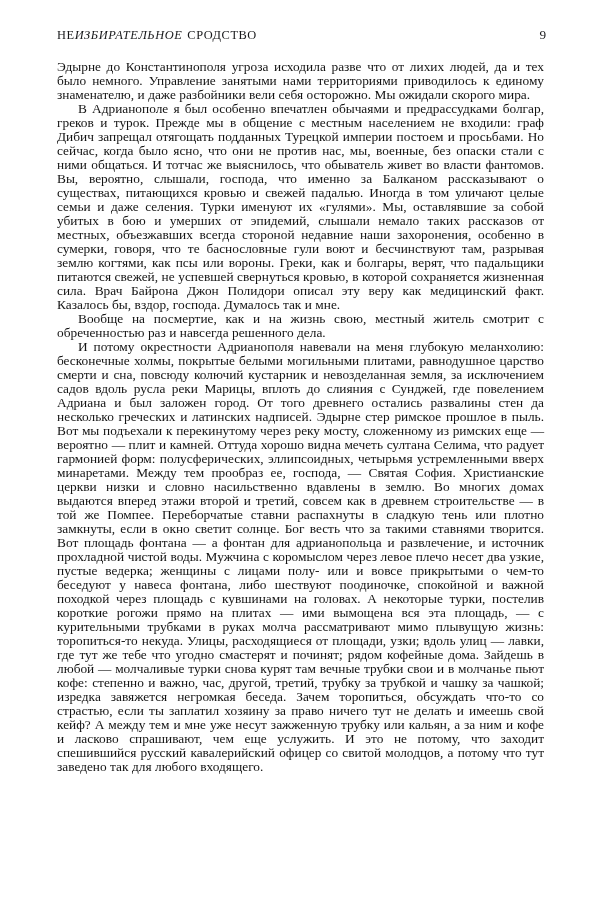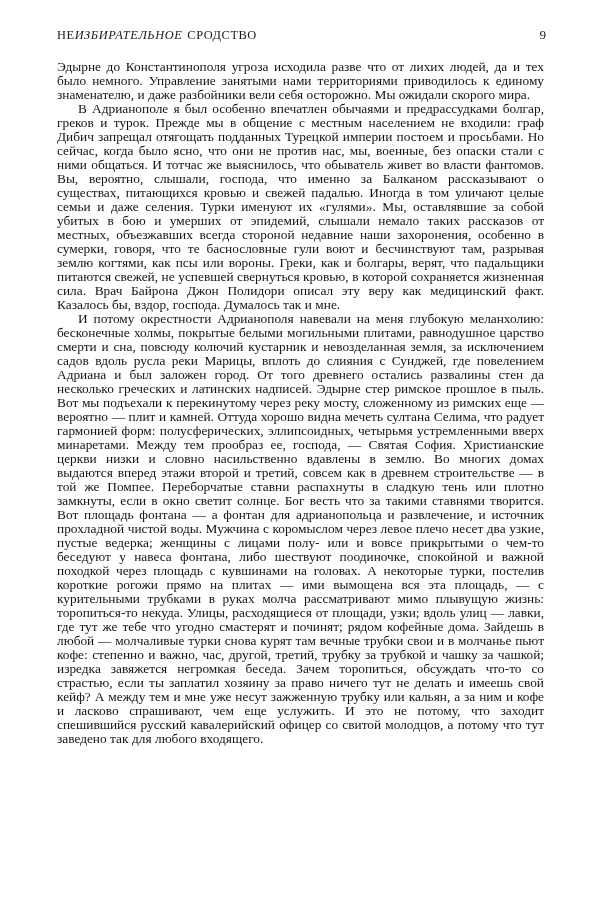--- a/index.html
+++ b/index.html
@@ -81,17 +81,18 @@
 <div class="page">
 
   <div class="running-head">
     <div class="head-title"><span class="rm">НЕ</span><span class="it">ИЗБИРАТЕЛЬНОЕ</span><span class="sp"></span><span class="rm">СРОДСТВО</span></div>
     <div class="head-folio">9</div>
   </div>
 
   <div class="textblock">
     <p class="para first">Эдырне до Константинополя угроза исходила разве что от лихих людей, да и тех было немного. Управление занятыми нами территориями приводилось к единому знаменателю, и даже разбойники вели себя осторожно. Мы ожидали скорого мира.</p>
     <p class="para">В Адрианополе я был особенно впечатлен обычаями и предрассудками болгар, греков и турок. Прежде мы в общение с местным населением не входили: граф Дибич запрещал отягощать подданных Турецкой империи постоем и просьбами. Но сейчас, когда было ясно, что они не против нас, мы, военные, без опаски стали с ними общаться. И тотчас же выяснилось, что обыватель живет во власти фантомов. Вы, вероятно, слышали, господа, что именно за Балканом рассказывают о существах, питающихся кровью и свежей падалью. Иногда в том уличают целые семьи и даже селения. Турки именуют их «гулями». Мы, оставлявшие за собой убитых в бою и умерших от эпидемий, слышали немало таких рассказов от местных, объезжавших всегда стороной недавние наши захоронения, особенно в сумерки, говоря, что те баснословные гули воют и бесчинствуют там, разрывая землю когтями, как псы или вороны. Греки, как и болгары, верят, что падальщики питаются свежей, не успевшей свернуться кровью, в которой сохраняется жизненная сила. Врач Байрона Джон Полидори описал эту веру как медицинский факт. Казалось бы, вздор, господа. Думалось так и мне.</p>
+    <p class="para">Вообще на посмертие, как и на жизнь свою, местный житель смотрит с обреченностью раз и навсегда решенного дела.</p>
     <p class="para">И потому окрестности Адрианополя навевали на меня глубокую меланхолию: бесконечные холмы, покрытые белыми могильными плитами, равнодушное царство смерти и сна, повсюду колючий кустарник и невозделанная земля, за исключением садов вдоль русла реки Марицы, вплоть до слияния с Сунджей, где повелением Адриана и был заложен город. От того древнего остались развалины стен да несколько греческих и латинских надписей. Эдырне стер римское прошлое в пыль. Вот мы подъехали к перекинутому через реку мосту, сложенному из римских еще — вероятно — плит и камней. Оттуда хорошо видна мечеть султана Селима, что радует гармонией форм: полусферических, эллипсоидных, четырьмя устремленными вверх минаретами. Между тем прообраз ее, господа, — Святая София. Христианские церкви низки и словно насильственно вдавлены в землю. Во многих домах выдаются вперед этажи второй и третий, совсем как в древнем строительстве — в той же Помпее. Переборчатые ставни распахнуты в сладкую тень или плотно замкнуты, если в окно светит солнце. Бог весть что за такими ставнями творится. Вот площадь фонтана — а фонтан для адрианопольца и развлечение, и источник прохладной чистой воды. Мужчина с коромыслом через левое плечо несет два узкие, пустые ведерка; женщины с лицами полу- или и вовсе прикрытыми о чем-то беседуют у навеса фонтана, либо шествуют поодиночке, спокойной и важной походкой через площадь с кувшинами на головах. А некоторые турки, постелив короткие рогожи прямо на плитах — ими вымощена вся эта площадь, — с курительными трубками в руках молча рассматривают мимо плывущую жизнь: торопиться-то некуда. Улицы, расходящиеся от площади, узки; вдоль улиц — лавки, где тут же тебе что угодно смастерят и починят; рядом кофейные дома. Зайдешь в любой — молчаливые турки снова курят там вечные трубки свои и в молчанье пьют кофе: степенно и важно, час, другой, третий, трубку за трубкой и чашку за чашкой; изредка завяжется негромкая беседа. Зачем торопиться, обсуждать что-то со страстью, если ты заплатил хозяину за право ничего тут не делать и имеешь свой кейф? А между тем и мне уже несут зажженную трубку или кальян, а за ним и кофе и ласково спрашивают, чем еще услужить. И это не потому, что заходит спешившийся русский кавалерийский офицер со свитой молодцов, а потому что тут заведено так для любого входящего.</p>
 
   </div>
 
 </div>
 
 </body></html>

